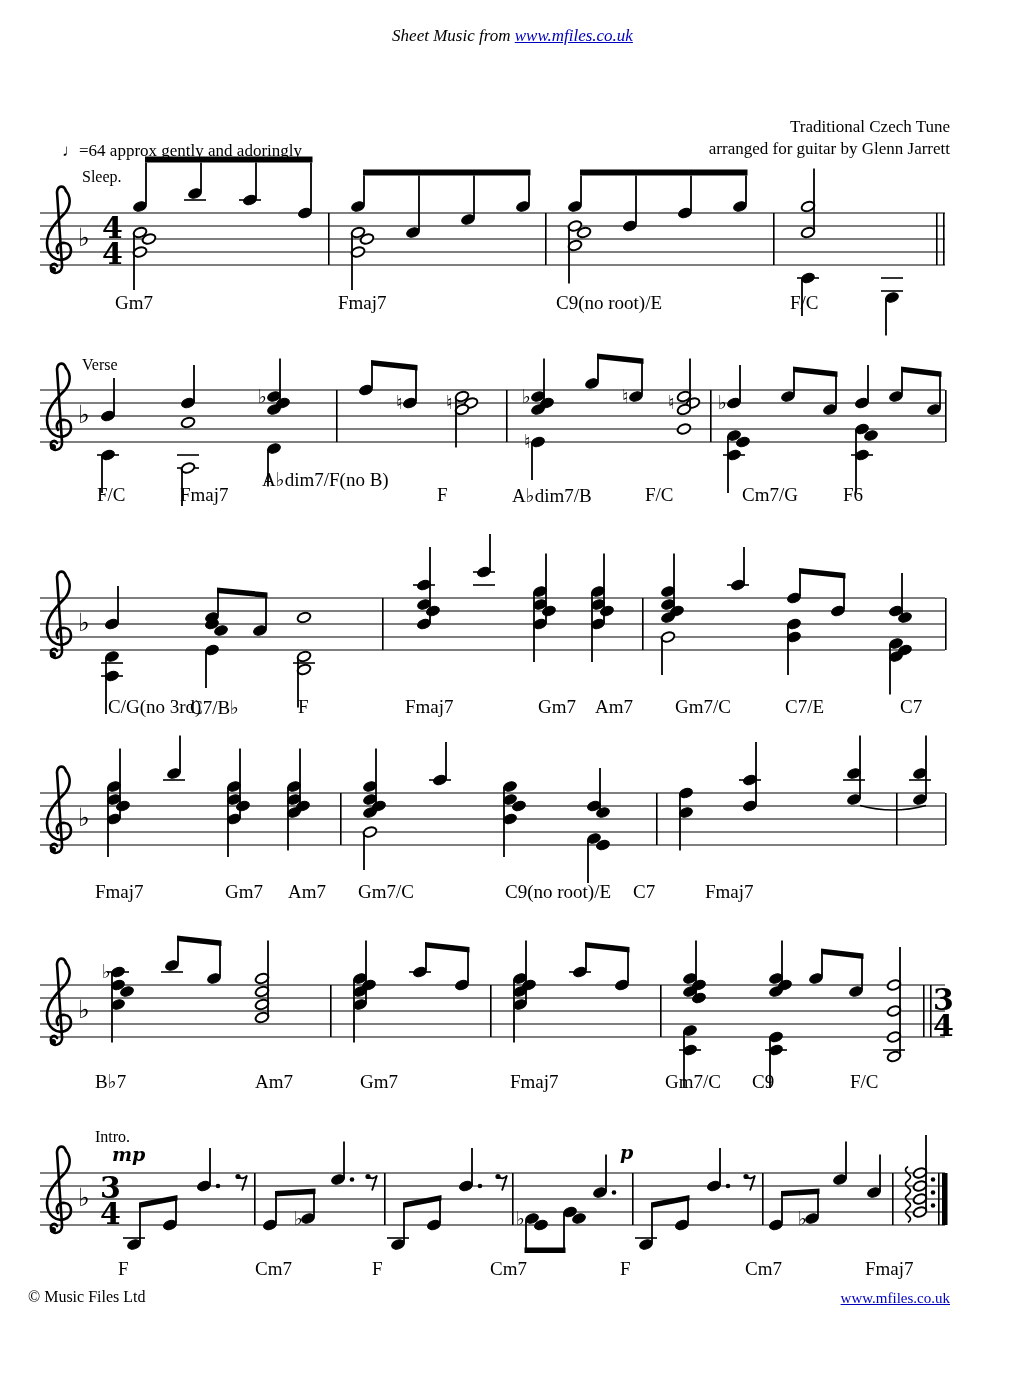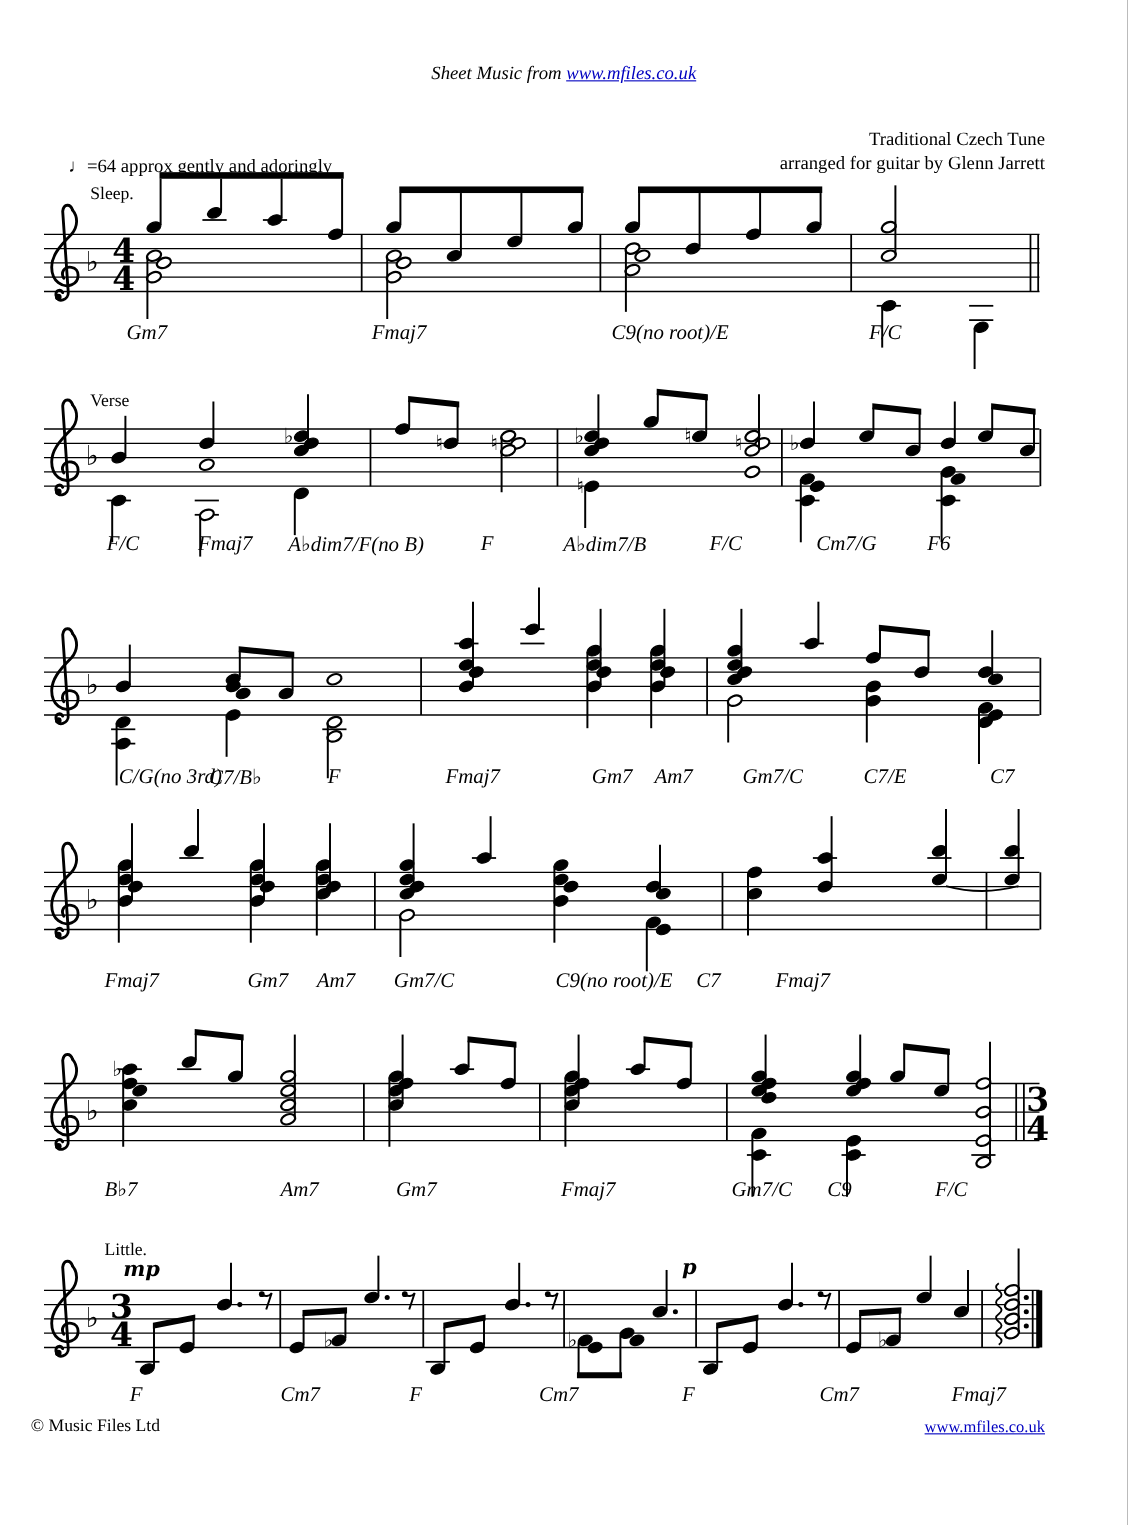--- a/index.html
+++ b/index.html
@@ -1,30 +1,30 @@
 <!DOCTYPE html>
 <html><head>
 <meta charset="utf-8">
 <style>
   html,body{margin:0;padding:0;background:#888;}
   .page{position:relative;width:1025px;height:1393px;background:#ffffff;
         font-family:"Liberation Serif","DejaVu Serif",serif;color:#000;overflow:hidden;}
   .site-line{position:absolute;top:26px;left:0;width:100%;text-align:center;
-             font-style:italic;font-size:17px;margin-top:31px;}
+             font-style:italic;font-size:17px;}
   .site-line a{color:#0000c0;text-decoration:underline;cursor:pointer;}
   .page-title{position:absolute;top:62px;left:0;width:100%;text-align:center;
               font-size:34px;letter-spacing:.5px;}
   .attrib{position:absolute;right:75px;text-align:center;font-size:17px;}
   .tempo{position:absolute;left:62px;top:141px;font-size:17px;
          font-family:Liberation Serif, serif;}
   .section{position:absolute;font-size:16px;}
   .dyn{position:absolute;font-size:19px;font-weight:bold;font-style:italic;
        font-family:"DejaVu Serif",serif;}
   .chord{position:absolute;font-size:19px;white-space:nowrap;
-         font-family:"Liberation Serif","DejaVu Sans",serif;font-style:italic;}
+         font-family:"Liberation Serif","DejaVu Sans",serif;}
   .sys{position:absolute;left:40px;width:915px;height:200px;overflow:visible;}
   .footer-copy{position:absolute;left:28px;top:1288px;font-size:16px;}
   .footer-link{position:absolute;right:75px;top:1290px;font-size:15px;}
   .footer-link a{color:#0000c0;text-decoration:underline;cursor:pointer;}
 </style>
 </head>
 <body>
 
 <div class="page">
 
@@ -321,21 +321,21 @@
           <ellipse cx="0" cy="0" rx="6.6" ry="4.4" fill="#000" stroke="#000" stroke-width="1"></ellipse>
         </g>
         <line x1="862" y1="74.5" x2="862" y2="50.5" stroke="#000" stroke-width="1.8"></line>
         <line x1="900" y1="87.5" x2="900" y2="55.5" stroke="#000" stroke-width="1.8"></line>
         <polygon points="861,46.5 901.5,51.5 901.5,57 861,52" fill="#000"></polygon>
         <rect x="905" y="70" width="1.6" height="52" fill="#000"></rect>
       </svg>
       <div class="section" style="left: 82px; top: 356px;">Verse</div>
       <div class="chord" style="left: 97px; top: 484px;">F/C</div>
       <div class="chord" style="left: 180px; top: 484px;">Fmaj7</div>
-      <div class="chord" style="left: 262px; top: 484px;">A♭dim7/F(no B)</div>
+      <div class="chord" style="left: 262px; top: 468px;">A♭dim7/F(no B)</div>
       <div class="chord" style="left: 437px; top: 484px;">F</div>
       <div class="chord" style="left: 512px; top: 484px;">A♭dim7/B</div>
       <div class="chord" style="left: 645px; top: 484px;">F/C</div>
       <div class="chord" style="left: 730px; top: 484px; margin-left: 12px;">Cm7/G</div>
       <div class="chord" style="left: 843px; top: 484px;">F6</div>
       <svg class="sys" viewBox="0 0 915 200" width="915" height="200" style="top: 528px; overflow: visible;">
         <line x1="0" y1="70" x2="905" y2="70" stroke="#000" stroke-width="1.2"></line>
         <line x1="0" y1="83" x2="905" y2="83" stroke="#000" stroke-width="1.2"></line>
         <line x1="0" y1="96" x2="905" y2="96" stroke="#000" stroke-width="1.2"></line>
         <line x1="0" y1="109" x2="905" y2="109" stroke="#000" stroke-width="1.2"></line>
@@ -964,21 +964,21 @@
         <g transform="translate(880 109) rotate(-21)">
           <ellipse cx="0" cy="0" rx="6.6" ry="4.4" fill="#fff" stroke="#000" stroke-width="2"></ellipse>
         </g>
         <line x1="886" y1="108" x2="886" y2="32" stroke="#000" stroke-width="1.8"></line>
         <circle cx="893" cy="76.5" r="2.3" fill="#000"></circle>
         <circle cx="893" cy="89.5" r="2.3" fill="#000"></circle>
         <circle cx="893" cy="102.5" r="2.3" fill="#000"></circle>
         <rect x="898" y="70" width="1.6" height="52" fill="#000"></rect>
         <rect x="902" y="70" width="5.5" height="52" fill="#000"></rect>
       </svg>
-      <div class="section" style="left: 95px; top: 1128px;">Little.</div>
+      <div class="section" style="left: 95px; top: 1128px;">Intro.</div>
       <div class="dyn" style="left: 112px; top: 1143px;">mp</div>
       <div class="dyn" style="left: 620px; top: 1141px;">p</div>
       <div class="chord" style="left: 118px; top: 1258px;">F</div>
       <div class="chord" style="left: 255px; top: 1258px;">Cm7</div>
       <div class="chord" style="left: 372px; top: 1258px;">F</div>
       <div class="chord" style="left: 490px; top: 1258px;">Cm7</div>
       <div class="chord" style="left: 620px; top: 1258px;">F</div>
       <div class="chord" style="left: 745px; top: 1258px;">Cm7</div>
       <div class="chord" style="left: 865px; top: 1258px;">Fmaj7</div>
     </div>

